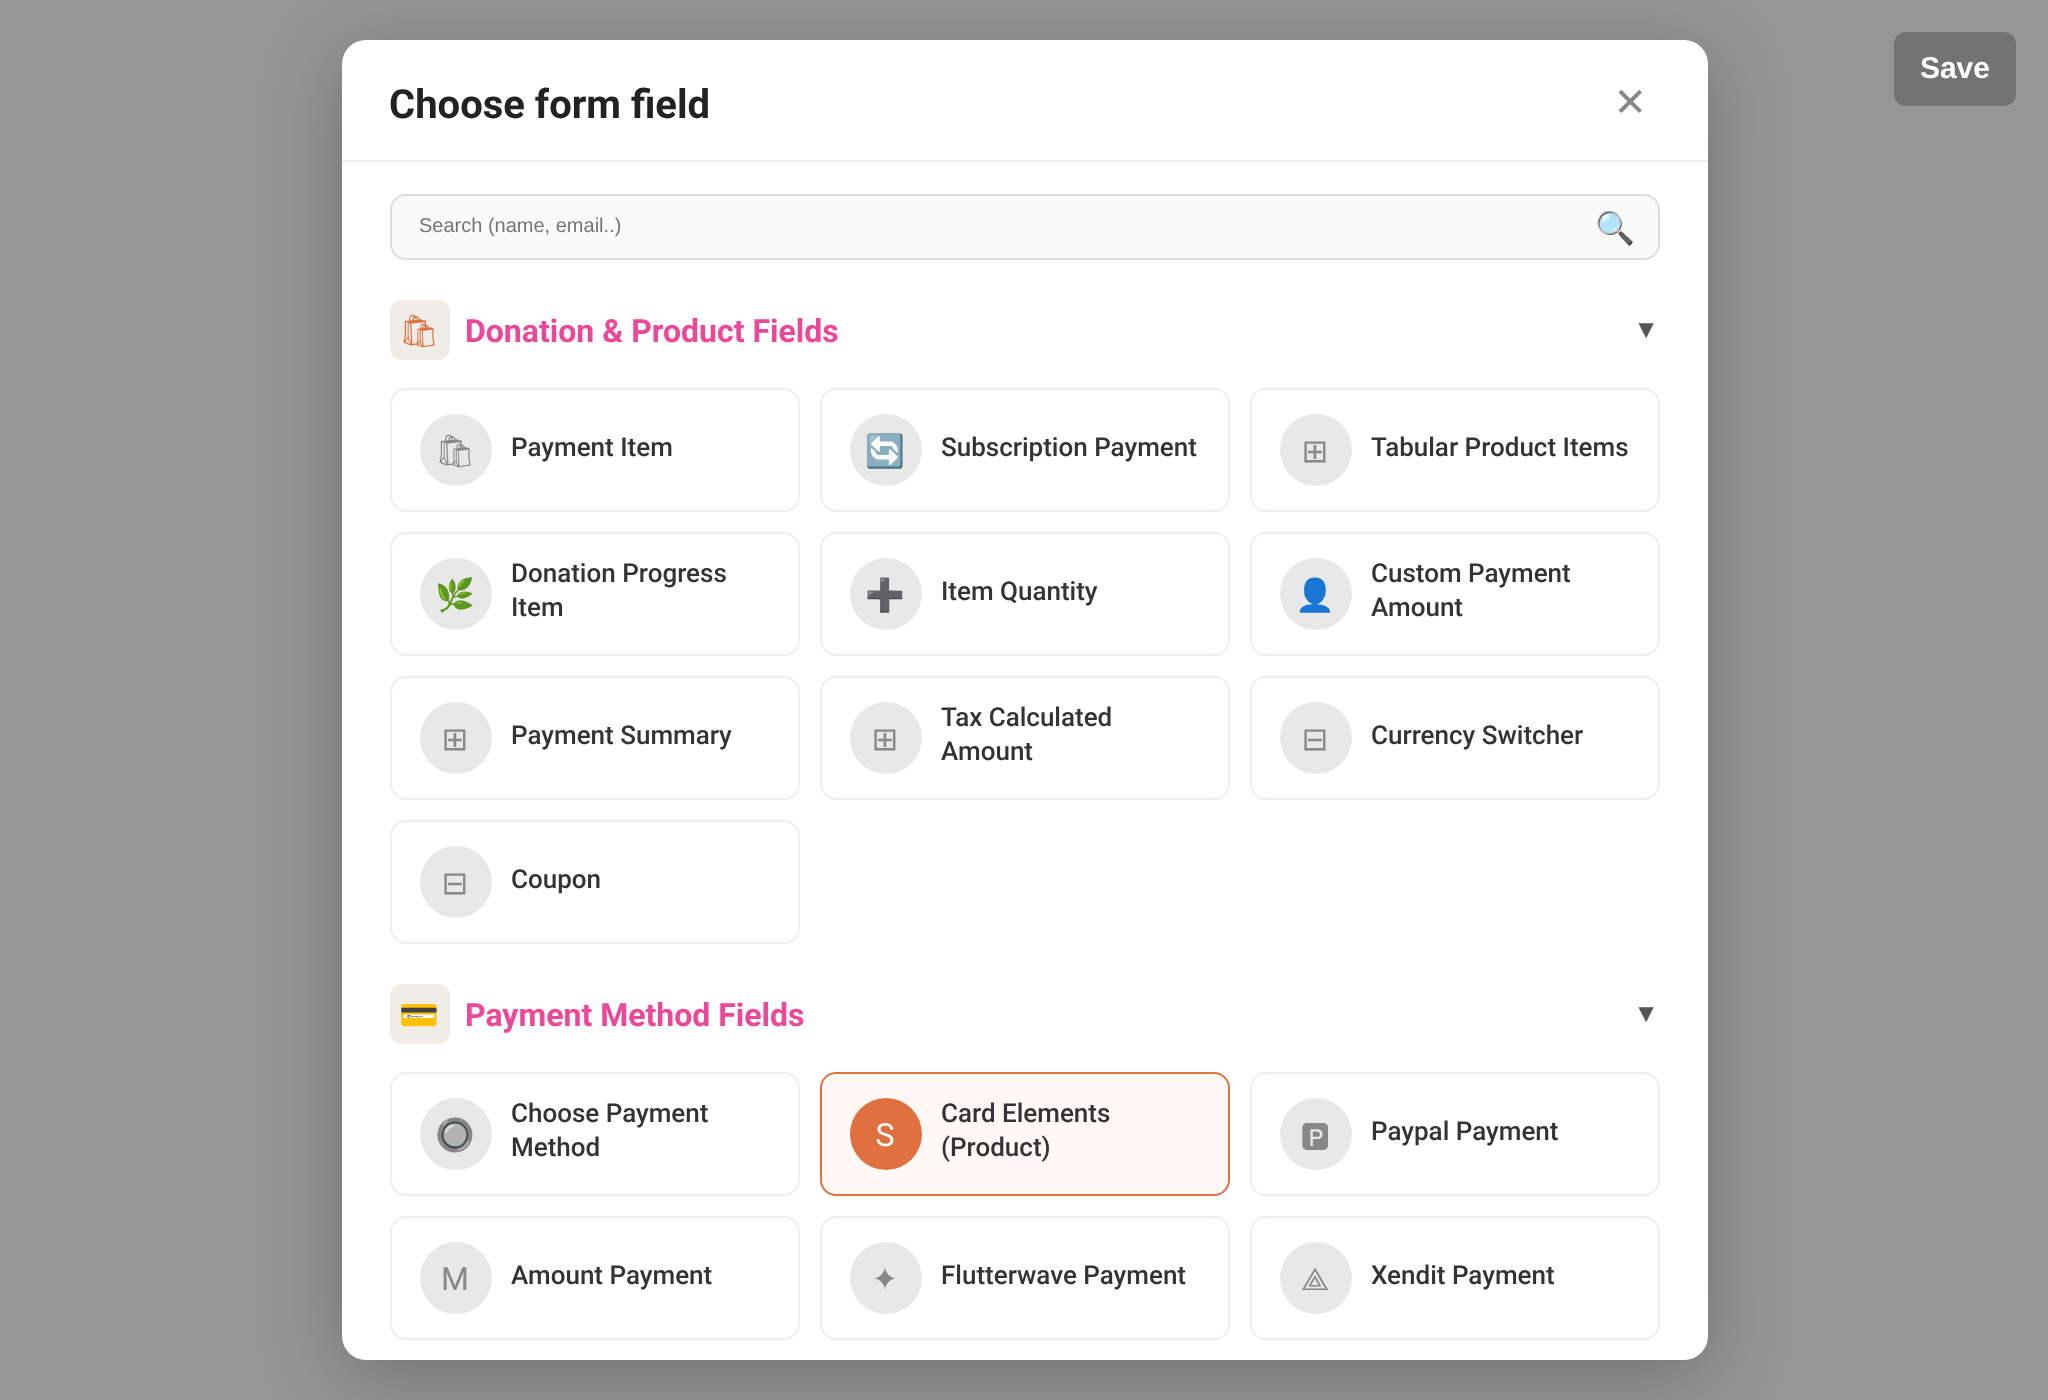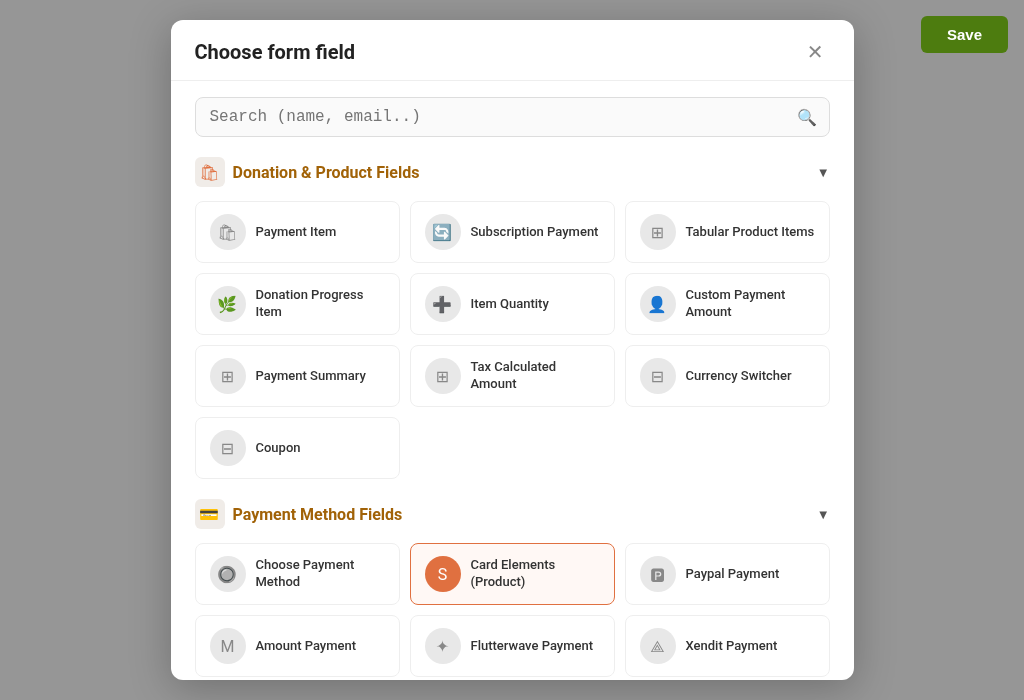--- a/index.html
+++ b/index.html
@@ -16,25 +16,25 @@
     }
     .bg-overlay {
       position: absolute;
       inset: 0;
       background: rgba(100,100,100,0.5);
     }
     .save-btn {
       position: absolute;
       top: 16px;
       right: 16px;
-      background: #4d7c0f;
+      background: #737373;
       color: white;
       border: none;
       border-radius: 6px;
-      padding: 10px 26px;
+      padding: 10px 13px;
       font-size: 15px;
       font-weight: 600;
       cursor: pointer;
       z-index: 10;
     }
     .modal {
       position: relative;
       z-index: 20;
       background: white;
       border-radius: 12px;
@@ -74,25 +74,24 @@
     }
     .search-wrap {
       position: relative;
       margin-bottom: 20px;
     }
     .search-input {
       width: 100%;
       border: 1.5px solid #ddd;
       border-radius: 8px;
       padding: 10px 40px 10px 14px;
-      font-size: 16px;
+      font-size: 10px;
       color: #555;
       outline: none;
       background: #fafafa;
-      font-family: Liberation Mono, monospace;
     }
     .search-icon-wrap {
       position: absolute;
       right: 12px;
       top: 50%;
       transform: translateY(-50%);
       color: #aaa;
       font-size: 16px;
     }
     .section {
@@ -116,21 +115,21 @@
       border-radius: 6px;
       display: flex;
       align-items: center;
       justify-content: center;
       color: #e07040;
       font-size: 16px;
     }
     .section-title {
       font-size: 16px;
       font-weight: 700;
-      color: #a16207;
+      color: #ec4899;
     }
     .chevron {
       color: #555;
       font-size: 13px;
     }
     .items-grid {
       display: grid;
       grid-template-columns: repeat(3, 1fr);
       gap: 10px;
     }

